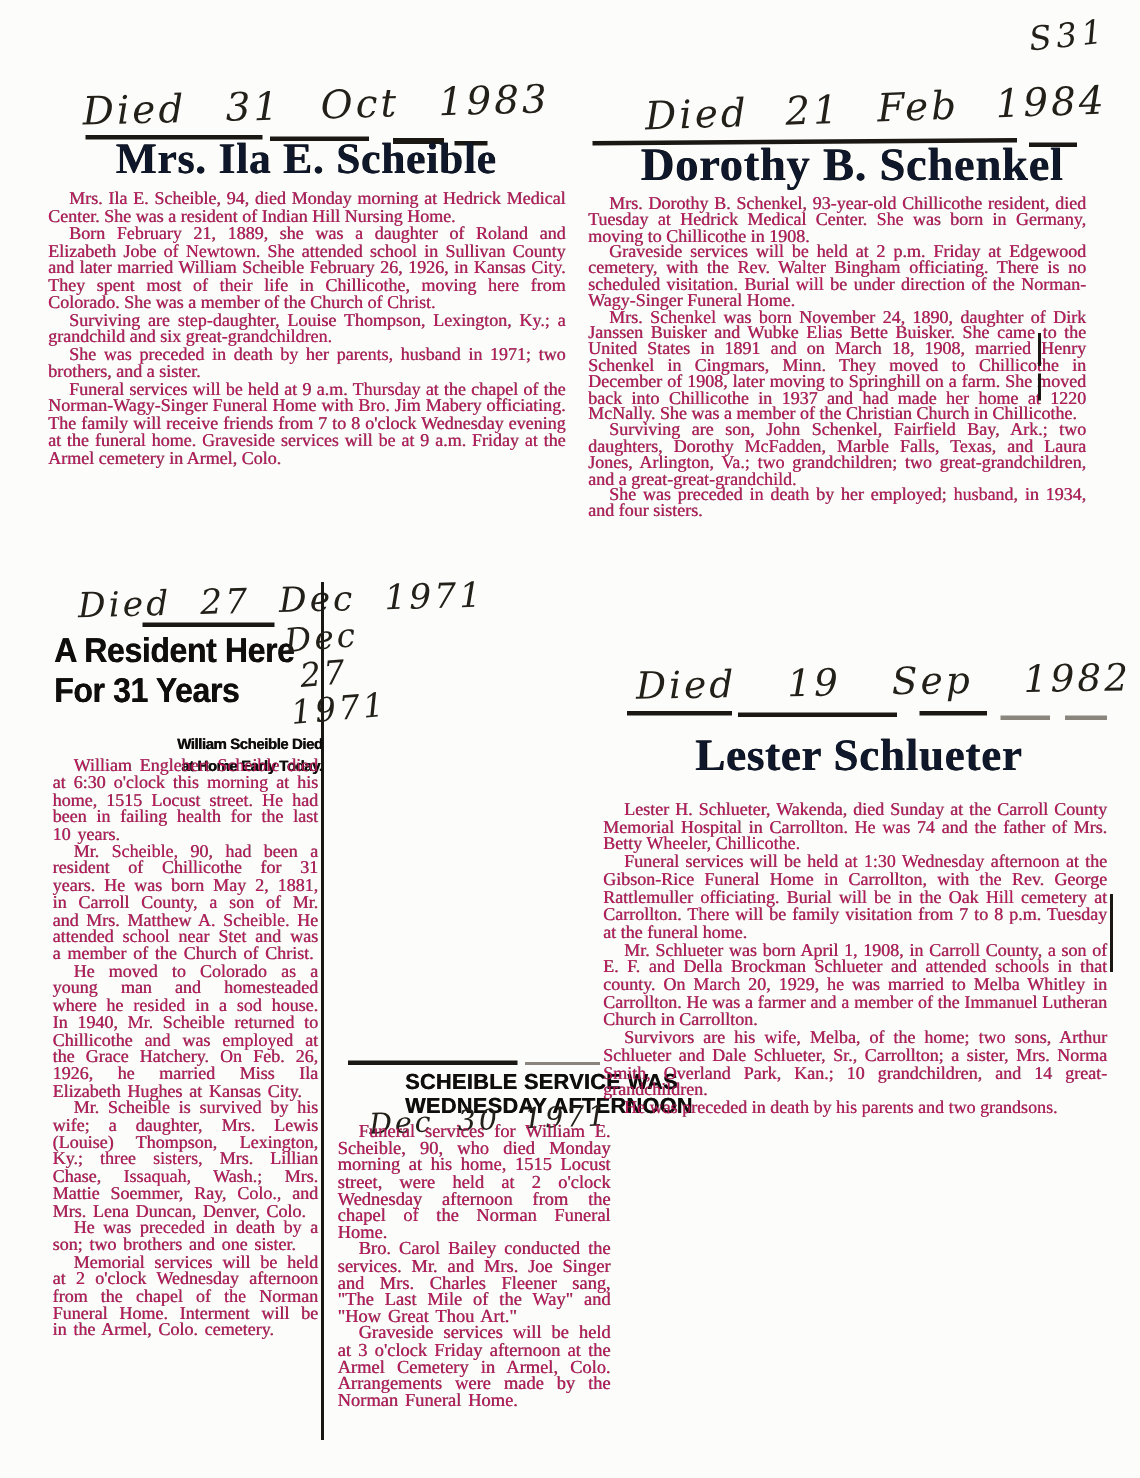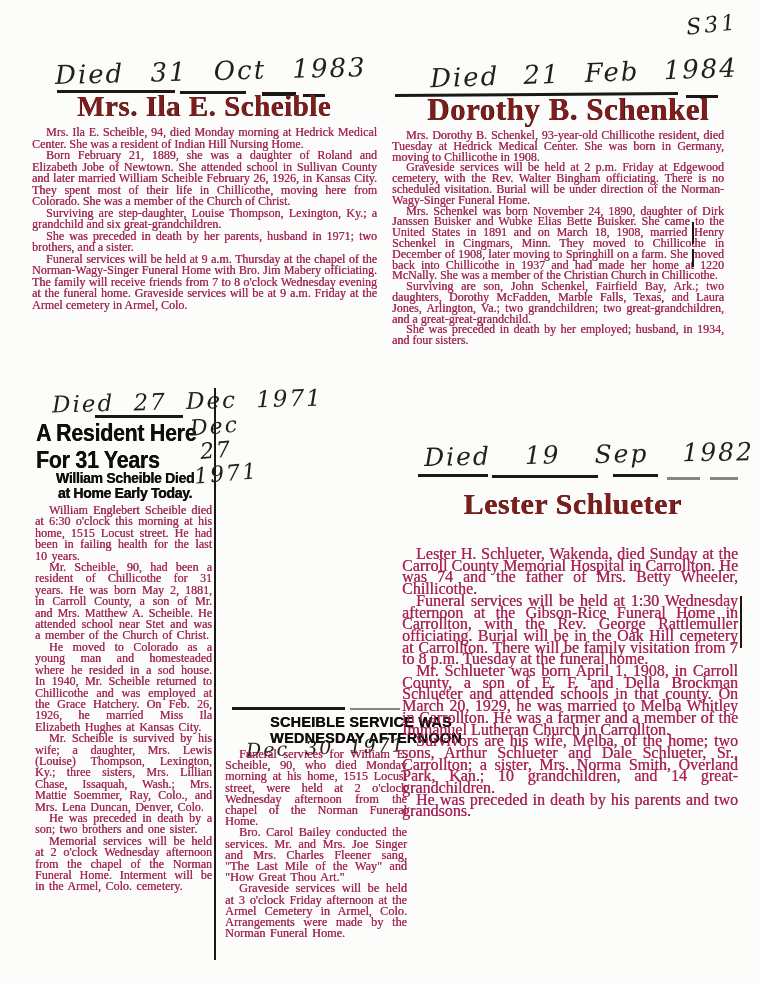--- a/index.html
+++ b/index.html
@@ -11,21 +11,21 @@
   .abs{position:absolute;}
   
   .body-text{
     color:#be185d;text-align:justify;
     font-family:"Liberation Serif",serif;
     text-shadow:0.3px 0 0 rgba(20,15,10,0.65);
   }
   .body-text p{margin:0;text-indent:14px;}
   
   .headline-serif{
-    font-family:"Liberation Serif",serif;font-weight:bold;color:#7f1d1d;
+    font-family:"Liberation Serif",serif;font-weight:bold;color:#0f172a;
     text-align:center;white-space:nowrap;letter-spacing:0.5px;
     text-shadow:0.4px 0 0 #0c0a08;
   }
   
   .headline-sans{
     font-family:"Liberation Sans",sans-serif;font-weight:bold;color:#100e0c;
     letter-spacing:-0.3px;text-shadow:0.3px 0 0 #100e0c;
   }
   
   .hand{
@@ -82,21 +82,21 @@
   <div>A Resident Here</div>
   <div>For 31 Years</div>
 </div>
 
 <div class="abs hand" style="left:192px;top:414px;font-size:22px;line-height:24px;transform:rotate(-5deg);">
   <div>Dec</div>
   <div style="padding-left:8px;">27</div>
   <div style="padding-left:-4px;">1971</div>
 </div>
 
-<div class="abs headline-sans" style="left:35px;top:471px;width:180px;font-size:14px;line-height:14.5px;text-align:center;">
+<div class="abs headline-sans" style="left:35px;top:490px;width:180px;font-size:10px;line-height:14.5px;text-align:right;">
   <div>William Scheible Died</div>
   <div>at Home Early Today.</div>
 </div>
 
 <div class="abs body-text" style="left:35px;top:505px;width:177px;font-size:12px;line-height:11.4px;word-spacing:1.5px;">
   <p>William Englebert Scheible died at 6:30 o'clock this morning at his home, 1515 Locust street. He had been in failing health for the last 10 years.</p>
   <p>Mr. Scheible, 90, had been a resident of Chillicothe for 31 years. He was born May 2, 1881, in Carroll County, a son of Mr. and Mrs. Matthew A. Scheible. He attended school near Stet and was a member of the Church of Christ.</p>
   <p>He moved to Colorado as a young man and homesteaded where he resided in a sod house. In 1940, Mr. Scheible returned to Chillicothe and was employed at the Grace Hatchery. On Feb. 26, 1926, he married Miss Ila Elizabeth Hughes at Kansas City.</p>
   <p>Mr. Scheible is survived by his wife; a daughter, Mrs. Lewis (Louise) Thompson, Lexington, Ky.; three sisters, Mrs. Lillian Chase, Issaquah, Wash.; Mrs. Mattie Soemmer, Ray, Colo., and Mrs. Lena Duncan, Denver, Colo.</p>
   <p>He was preceded in death by a son; two brothers and one sister.</p>
@@ -121,21 +121,21 @@
 
 <div class="abs hand" style="left:424px;top:440px;font-size:25px;word-spacing:24px;transform:rotate(-1deg);">Died 19 Sep 1982</div>
 <div class="abs rule" style="left:418px;top:474px;width:70px;height:3px;"></div>
 <div class="abs rule" style="left:492px;top:475px;width:106px;height:3px;"></div>
 <div class="abs rule" style="left:613px;top:474px;width:45px;height:3px;"></div>
 <div class="abs rule-light" style="left:667px;top:477px;width:33px;height:3px;"></div>
 <div class="abs rule-light" style="left:710px;top:477px;width:28px;height:3px;"></div>
 
 <div class="abs headline-serif" style="left:400px;top:487px;width:345px;font-size:30px;">Lester Schlueter</div>
 
-<div class="abs body-text" style="left:402px;top:548px;width:336px;font-size:16px;line-height:11.7px;">
+<div class="abs body-text" style="left:402px;top:534px;width:336px;font-size:12px;line-height:11.7px;">
   <p>Lester H. Schlueter, Wakenda, died Sunday at the Carroll County Memorial Hospital in Carrollton. He was 74 and the father of Mrs. Betty Wheeler, Chillicothe.</p>
   <p>Funeral services will be held at 1:30 Wednesday afternoon at the Gibson-Rice Funeral Home in Carrollton, with the Rev. George Rattlemuller officiating. Burial will be in the Oak Hill cemetery at Carrollton. There will be family visitation from 7 to 8 p.m. Tuesday at the funeral home.</p>
   <p>Mr. Schlueter was born April 1, 1908, in Carroll County, a son of E. F. and Della Brockman Schlueter and attended schools in that county. On March 20, 1929, he was married to Melba Whitley in Carrollton. He was a farmer and a member of the Immanuel Lutheran Church in Carrollton.</p>
   <p>Survivors are his wife, Melba, of the home; two sons, Arthur Schlueter and Dale Schlueter, Sr., Carrollton; a sister, Mrs. Norma Smith, Overland Park, Kan.; 10 grandchildren, and 14 great-grandchildren.</p>
   <p>He was preceded in death by his parents and two grandsons.</p>
 </div>
 
 <div class="abs rule" style="left:740px;top:596px;width:2px;height:52px;"></div>
 
 </body></html>

